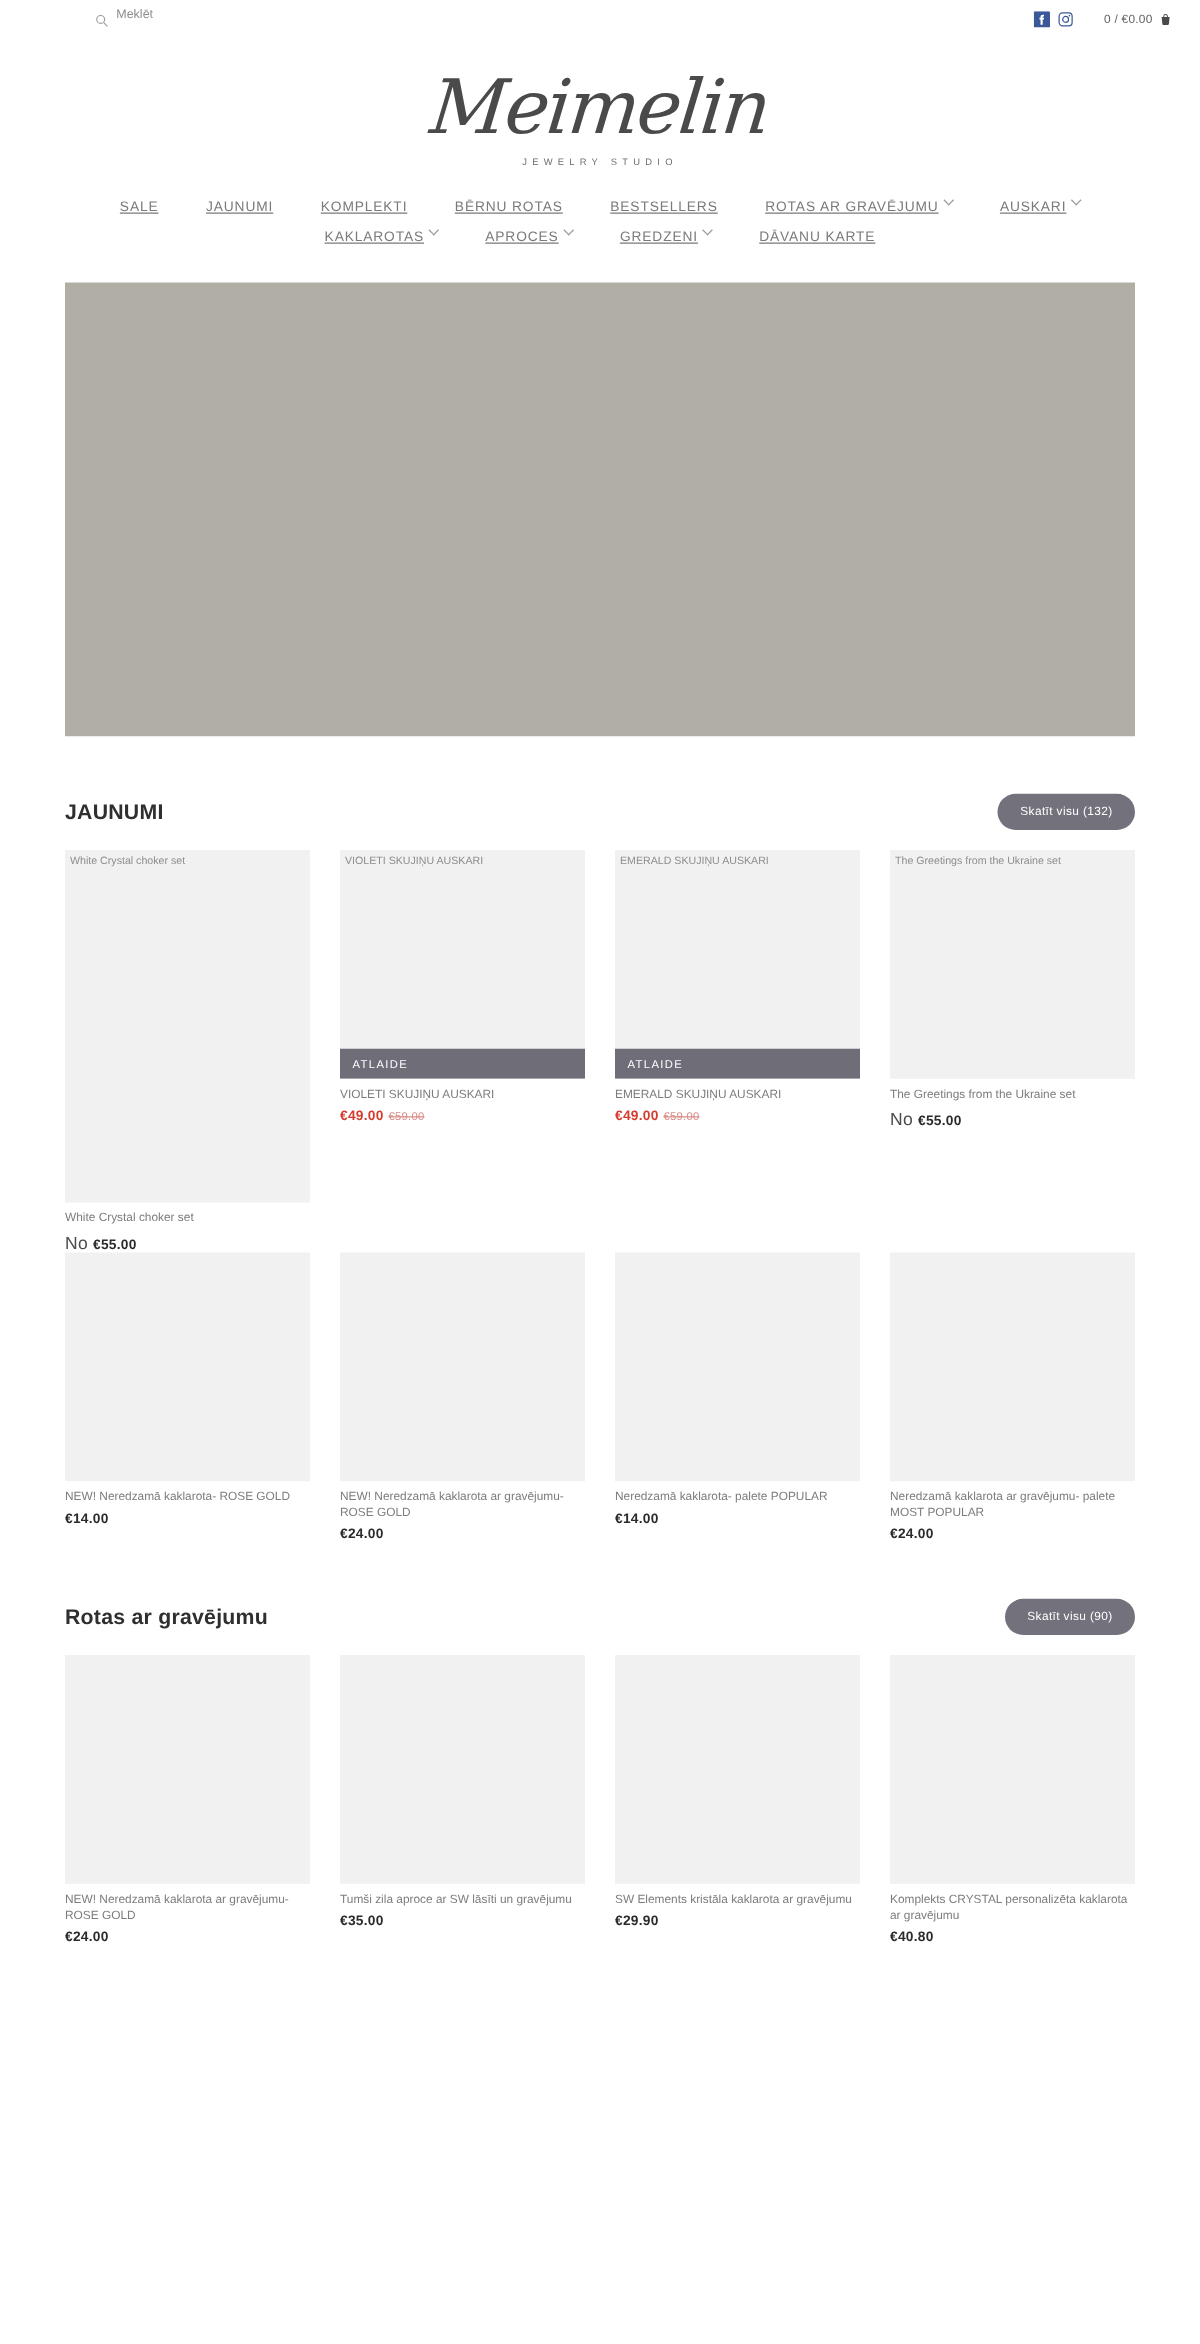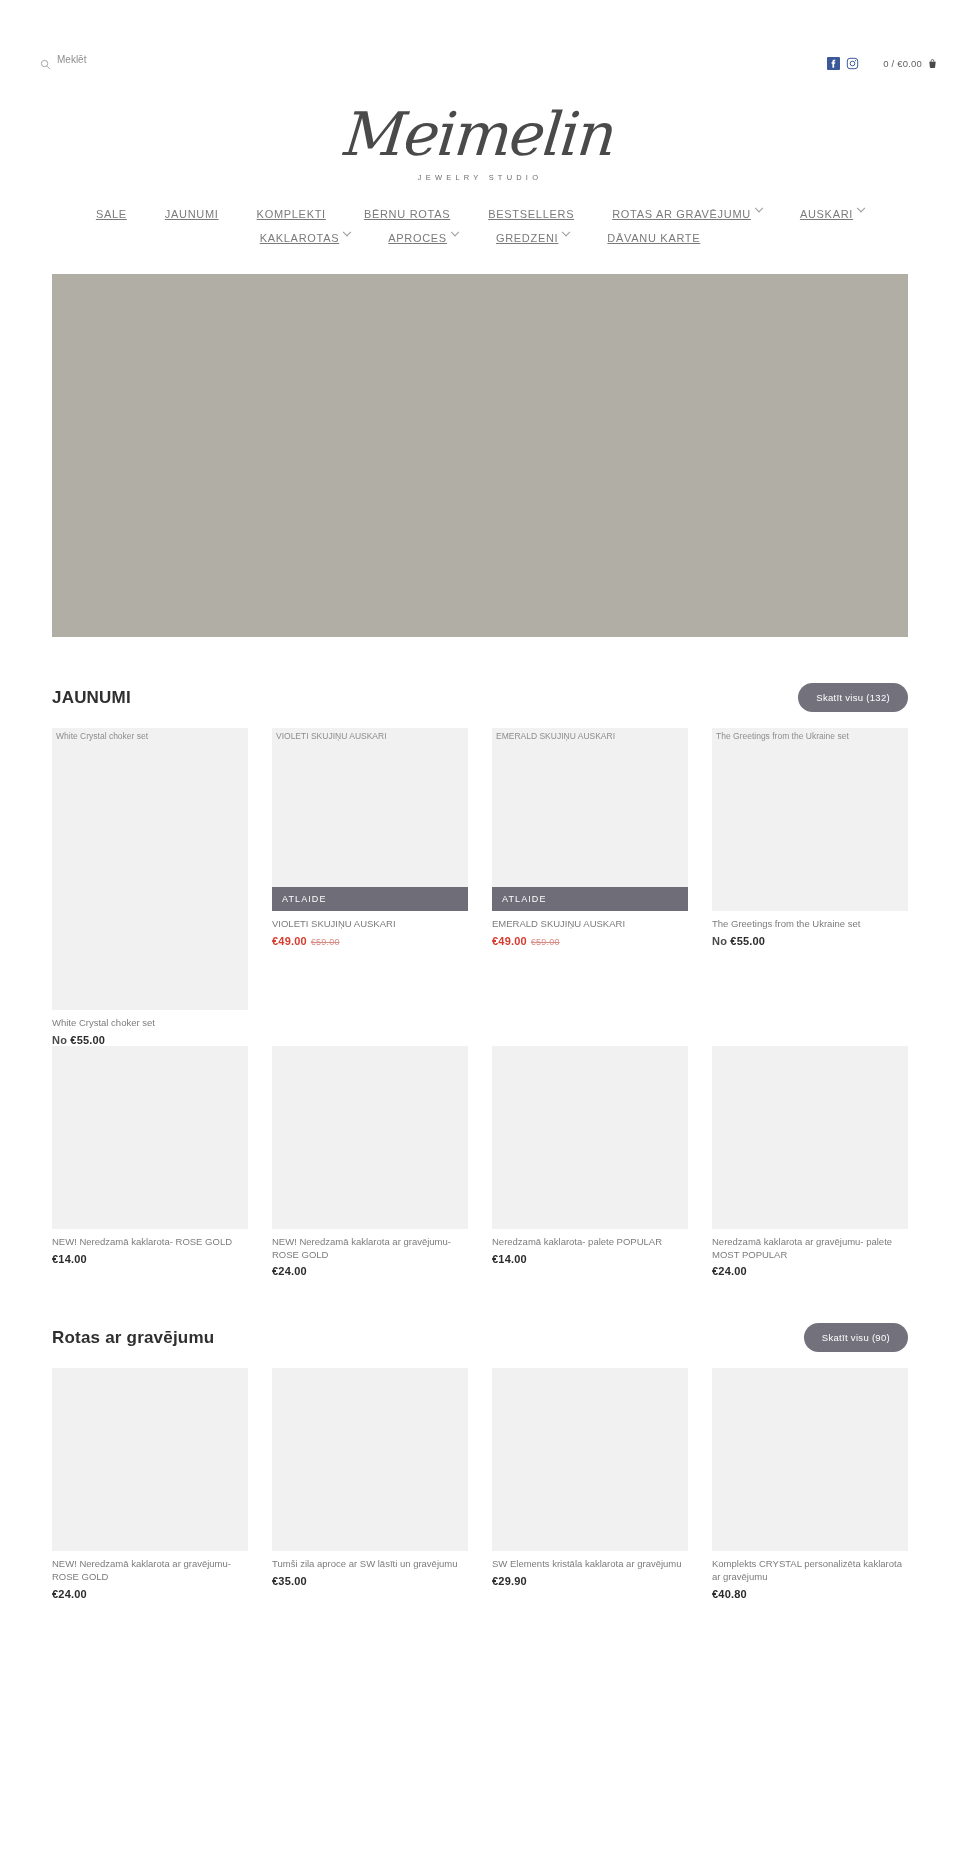--- a/index.html
+++ b/index.html
@@ -10,23 +10,22 @@
     color: #3d3d3d;
     -webkit-font-smoothing: antialiased;
   }
   body { width: 960px; min-height: 1875px; position: relative; overflow-x: hidden; }
 
   
   .topbar {
     height: 30px;
     display: flex;
     align-items: center;
-    padding: 0 22px 0 40px;
+    padding: 0 22px 0 76px;
     font-size: 10px;
-    margin-top: 48px;
   }
   .search-wrap { display: flex; align-items: flex-start; gap: 6px; }
   .search-icon { margin-top: 5px; }
   .search-input {
     border: none; outline: none; background: transparent;
     font-family: "Liberation Sans", sans-serif;
     font-size: 10px; color: #8e8e8e; width: 140px; padding: 0;
   }
   .search-input::placeholder { color: #8e8e8e; }
   .topbar-right {
@@ -137,21 +136,21 @@
     padding: 7px 10px;
   }
   .card-info { padding-top: 7px; }
   .p-name {
     font-size: 9.5px; color: #7c7c7c; line-height: 1.35;
   }
   .p-price {
     margin-top: 4px; font-size: 11px; font-weight: 700; color: #2b2b2b;
     letter-spacing: .2px;
   }
-  .p-price .prefix { font-weight: 700; font-size: 11px; color: #4a4a4a; }
+  .p-price .prefix { font-weight: 400; font-size: 14px; color: #4a4a4a; }
   .p-price.sale { color: #d63b2f; }
   .p-price .old {
     font-size: 9px; font-weight: 400; color: #d98c86;
     text-decoration: line-through; margin-left: 4px;
   }
 </style>
 </head>
 <body>
 
 <div class="topbar">

